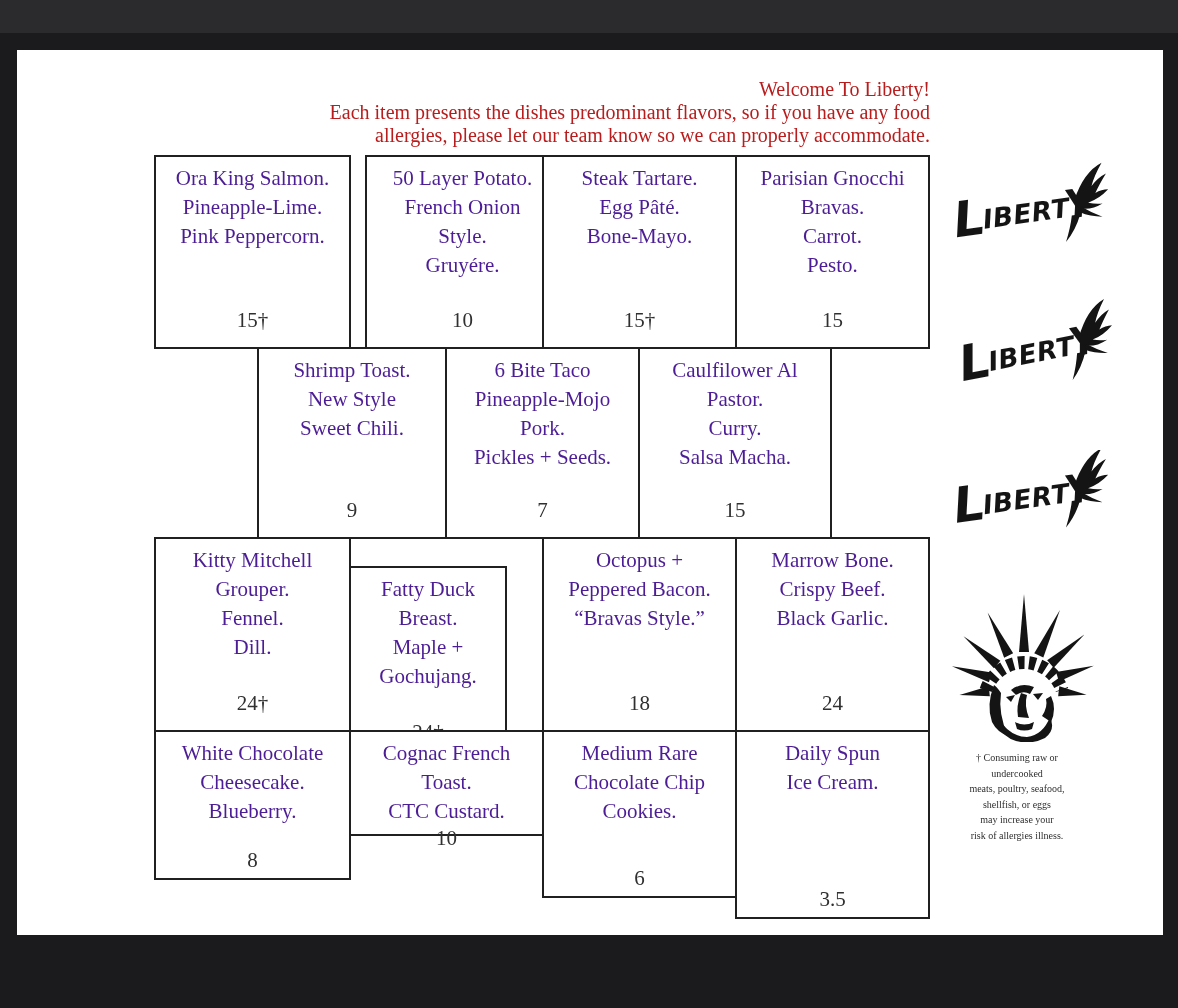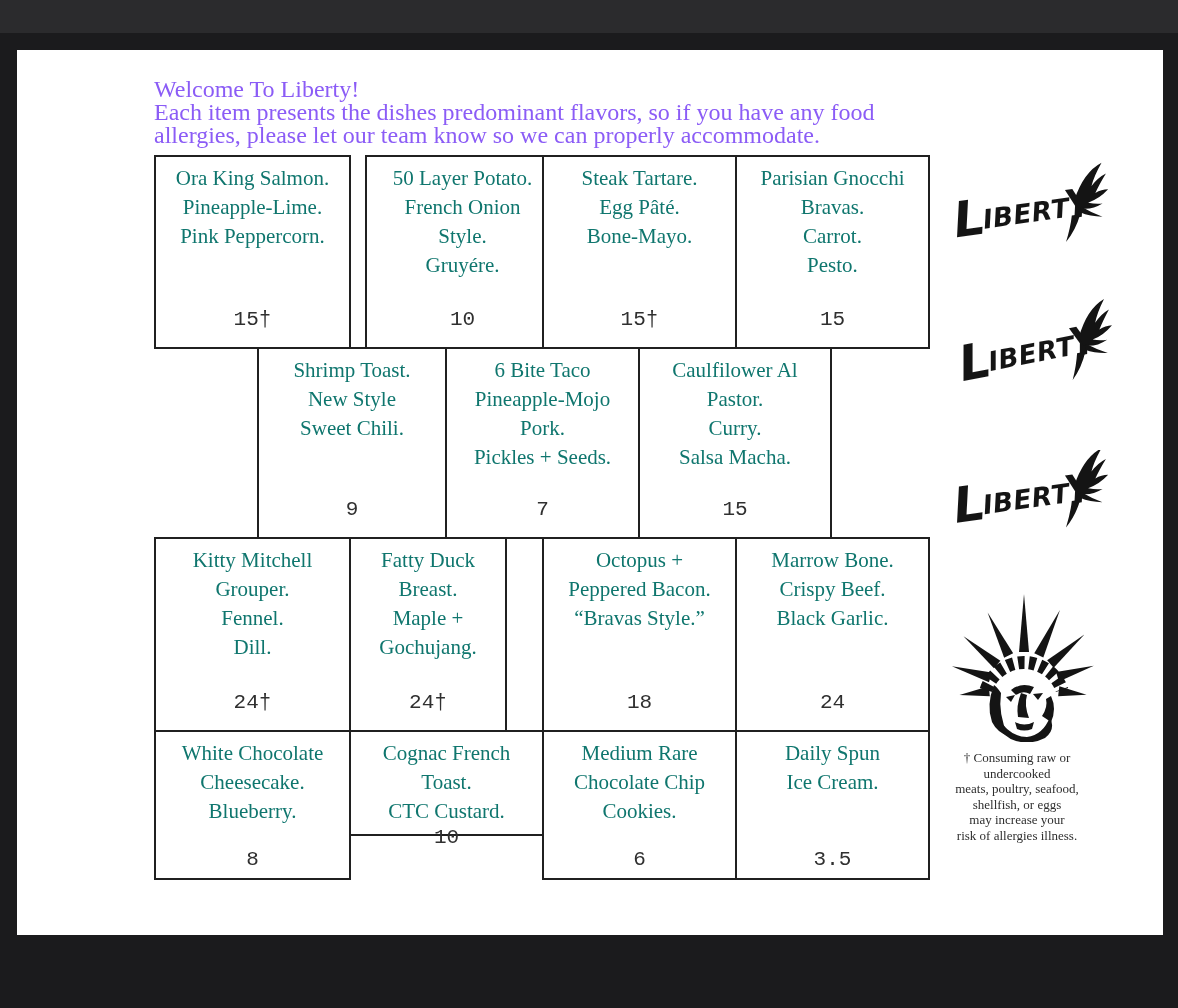--- a/index.html
+++ b/index.html
@@ -8,38 +8,38 @@
     background:#1b1b1d;
     font-family:"Liberation Serif", serif;
   }
   .top-strip{position:absolute;left:0;top:0;width:1178px;height:33px;background:#2b2b2d;}
   .page{
     position:absolute;left:17px;top:50px;width:1146px;height:885px;
     background:#ffffff;color:#2f2f2f;
   }
   .menu-header{
     position:absolute;left:137px;top:28px;width:776px;
-    text-align:left;font-size:24px;line-height:23px;color:#8b5cf6;
+    text-align:right;font-size:20px;line-height:23px;color:#b91c1c;
   }
   .cell{
     position:absolute;box-sizing:border-box;border:2px solid #202020;background:#fff;
     display:flex;flex-direction:column;justify-content:space-between;align-items:center;
     text-align:center;
   }
-  .cell .lines{width:100%;padding-top:7px;font-size:21px;line-height:29px;color:#0f766e;}
-  .cell .price{font-size:21px;line-height:24px;color:#303030;font-family:Liberation Mono, monospace;}
+  .cell .lines{width:100%;padding-top:7px;font-size:21px;line-height:29px;color:#4c1d95;}
+  .cell .price{font-size:21px;line-height:24px;color:#303030;}
   .cell.tall .price{padding-bottom:15px;}
   .cell.short .price{padding-bottom:6px;}
   .logo-wrap{position:absolute;}
   .logo-wrap svg{display:block;}
   .logo2-tilt{transform:rotate(-3deg);}
   .statue-wrap{position:absolute;left:922px;top:540px;}
   .footnote{
     position:absolute;left:895px;top:700px;width:210px;
-    text-align:center;font-size:13px;line-height:15.5px;color:#2e2e2e;
+    text-align:center;font-size:10px;line-height:15.5px;color:#2e2e2e;
   }
   .brush{font-family:"DejaVu Sans", sans-serif;font-weight:bold;font-style:italic;}
 </style>
 </head>
 <body>
 
 <div class="top-strip"></div>
 
 <div class="page">
 
@@ -115,21 +115,21 @@
 
   <div class="cell tall" style="left:137px;top:487px;width:197px;height:195px">
     <div class="lines">
         <div>Kitty Mitchell</div>
         <div>Grouper.</div>
         <div>Fennel.</div>
         <div>Dill.</div>
       </div>
     <div class="price">24†</div>
   </div>
-  <div class="cell tall" style="left:332px;top:487px;width:158px;height:195px">
+  <div class="cell tall" style="left:332px;top:516px;width:158px;height:195px">
     <div class="lines">
         <div>Fatty Duck Breast.</div>
         <div>Maple +</div>
         <div>Gochujang.</div>
       </div>
     <div class="price">24†</div>
   </div>
   <div class="cell tall" style="left:525px;top:487px;width:195px;height:195px">
     <div class="lines">
         <div>Octopus +</div>
@@ -156,29 +156,29 @@
     <div class="price">8</div>
   </div>
   <div class="cell short" style="left:332px;top:680px;width:195px;height:106px">
     <div class="lines">
         <div>Cognac French</div>
         <div>Toast.</div>
         <div>CTC Custard.</div>
       </div>
     <div class="price">10</div>
   </div>
-  <div class="cell short" style="left:525px;top:680px;width:195px;height:150px">
+  <div class="cell short" style="left:525px;top:680px;width:195px;height:168px">
     <div class="lines">
         <div>Medium Rare</div>
         <div>Chocolate Chip</div>
         <div>Cookies.</div>
       </div>
     <div class="price">6</div>
   </div>
-  <div class="cell short" style="left:718px;top:680px;width:195px;height:150px">
+  <div class="cell short" style="left:718px;top:680px;width:195px;height:189px">
     <div class="lines">
         <div>Daily Spun</div>
         <div>Ice Cream.</div>
       </div>
     <div class="price">3.5</div>
   </div>
 
   <div class="logo-wrap" style="left:930px;top:112px;">
     <svg width="165" height="95" viewBox="0 0 175 95">
       <g transform="rotate(-8 87 47)" fill="#141414">

